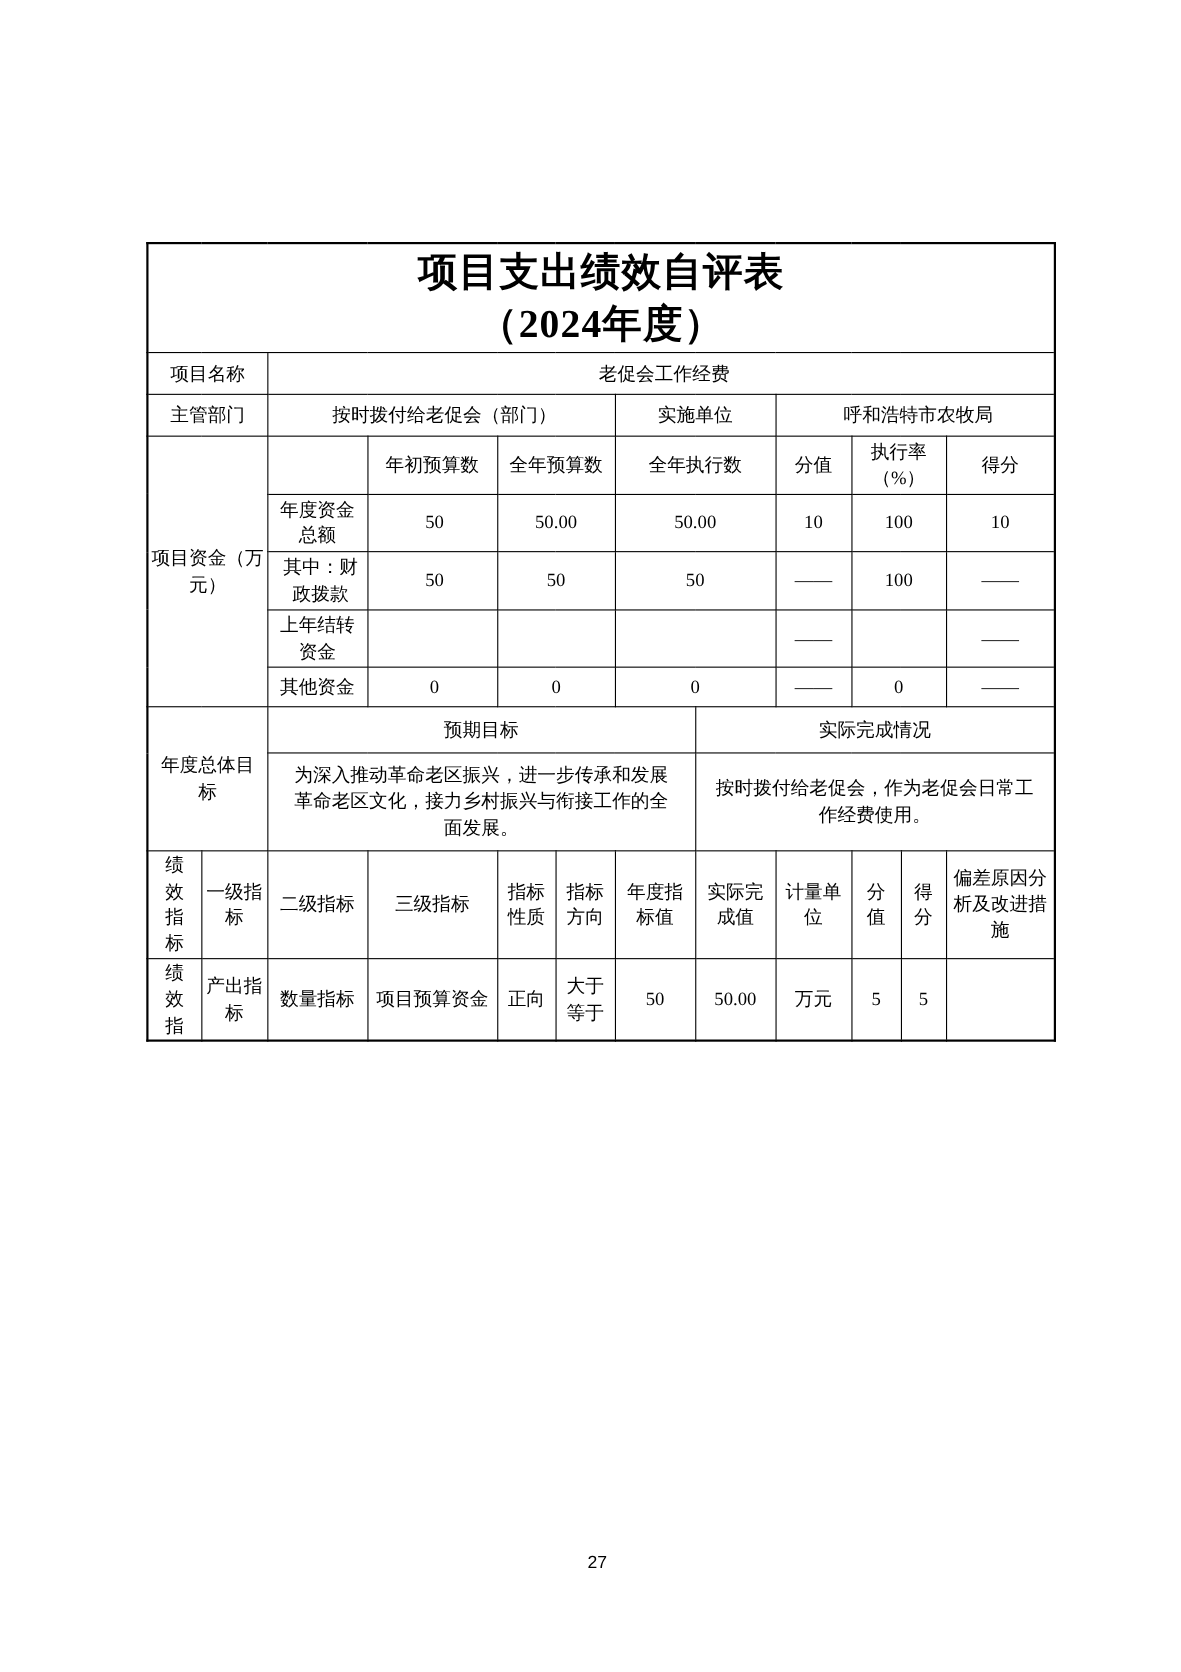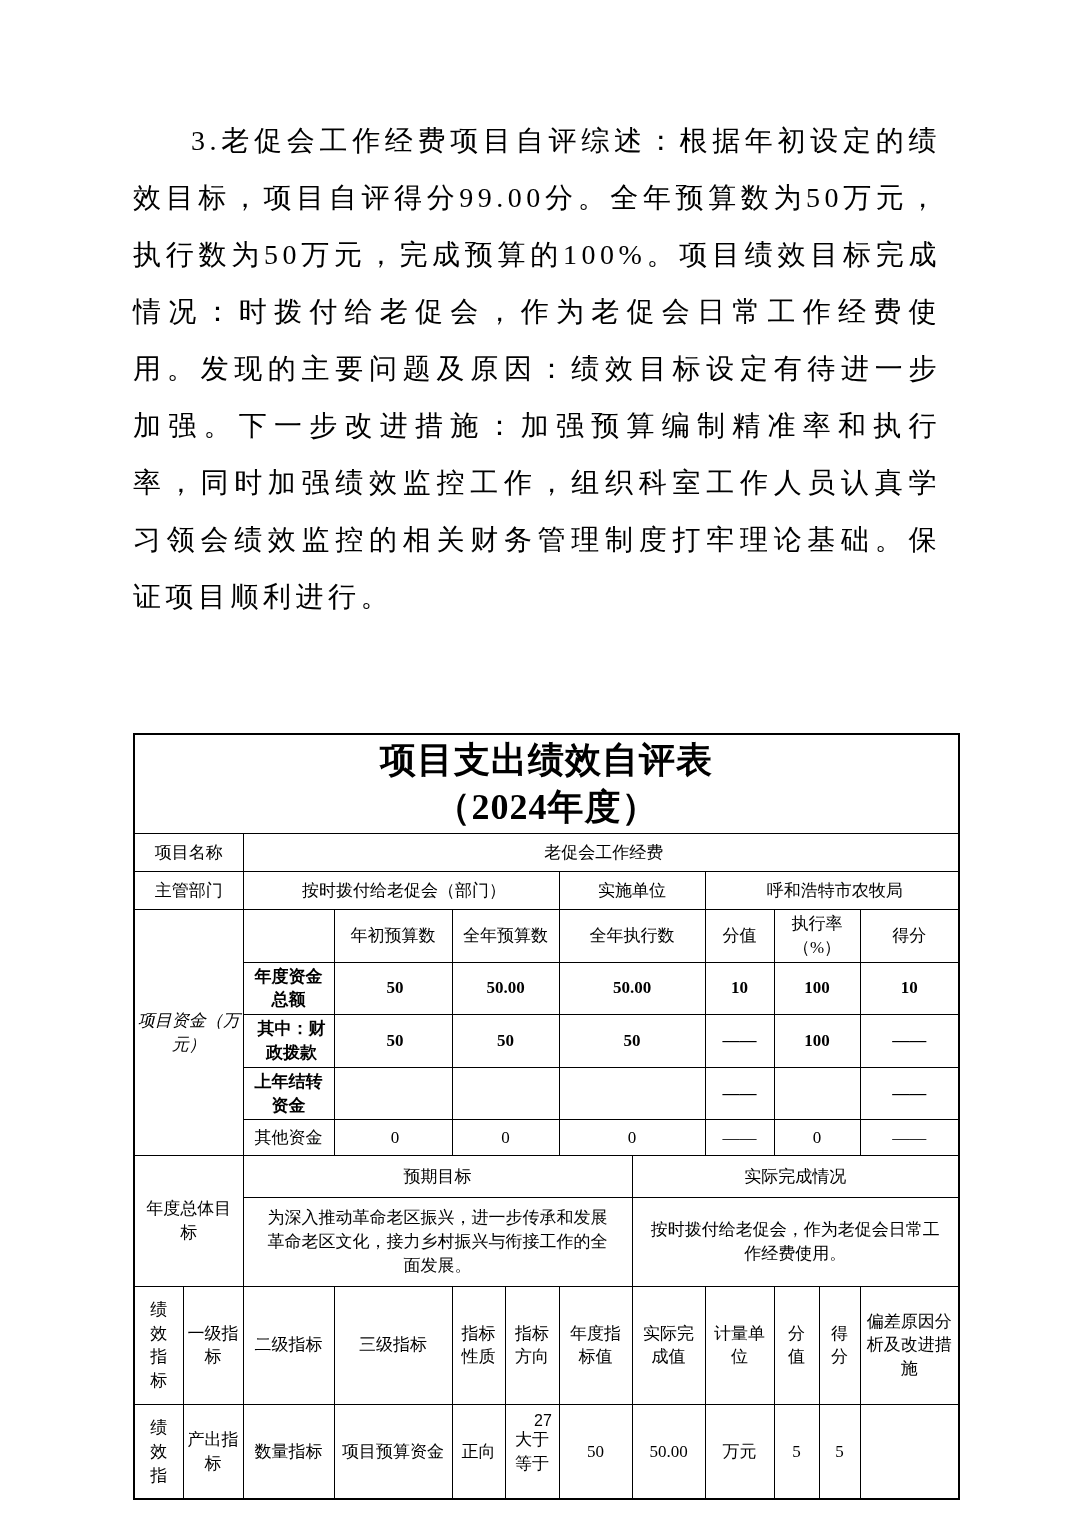--- a/index.html
+++ b/index.html
@@ -35,52 +35,51 @@
     word-break: break-all;
     overflow: hidden;
   }
   .title-cell { padding: 6px 0 4px 0; }
   .tbl-title, .tbl-subtitle {
     font-size: 36px; font-weight: bold; line-height: 47px;
     letter-spacing: 1px; text-align: center;
   }
   .tal { text-align: left; padding-left: 10px !important; }
   .num-left { text-align: left; padding-left: 8px !important; }
-  .w4 { padding: 2px 0 !important; font-style: italic; }          
-  .vtxt { padding: 11px 13px !important; line-height: 1.35; } 
+  .w4 { padding: 2px 0 !important; }          
+  .vtxt { padding: 1px 13px !important; line-height: 1.35; } 
   .vtxt2 { padding: 2px 11px !important; }        
   .goal-left { text-align: left; padding: 8px 16px !important; }
   .goal-center { text-align: center; padding: 8px 16px !important; }
   .dev-cell { text-align: left; padding: 4px 6px !important; }
 
   tr.r-title  { height: 92px; }
   tr.r-name   { height: 38px; }
   tr.r-dept   { height: 38px; margin-left: 33px; }
   tr.r-fhead  { height: 42px; }
-  tr.r-frow   { height: 50px; font-weight: bold; }
+  tr.r-frow   { height: 50px; }
   tr.r-frow-s { height: 36px; }
   tr.r-ghead  { height: 42px; }
   tr.r-gbody  { height: 88px; margin-left: 33px; }
   tr.r-ihead  { height: 84px; }
   tr.r-idata  { height: 62px; }
 
   .page-number {
     position: absolute; left: 0; right: 0; top: 1412px;
     text-align: center;
     font-family: "Liberation Sans", "DejaVu Sans", sans-serif;
     font-size: 16px;
     margin-left: 12px;
   }
 </style>
 </head>
 <body>
 
 <div class="page">
 
-  <p class="para">3.老促会工作经费项目自评综述：根据年初设定的绩效目标，项目自评得分99.00分。全年预算数为50万元，执行数为50万元，完成预算的100%。项目绩效目标完成情况：时拨付给老促会，作为老促会日常工作经费使用。发现的主要问题及原因：绩效目标设定有待进一步加强。下一步改进措施：加强预算编制精准率和执行率，同时加强绩效监控工作，组织科室工作人员认真学习领会绩效监控的相关财务管理制度打牢理论基础。保证项目顺利进行。</p>
 
   <table class="selfeval">
     <colgroup>
       <col style="width:49px">
         <col style="width:60px">
         <col style="width:91px">
         <col style="width:118px">
       <col style="width:53px">
         <col style="width:54px">
         <col style="width:73px">

